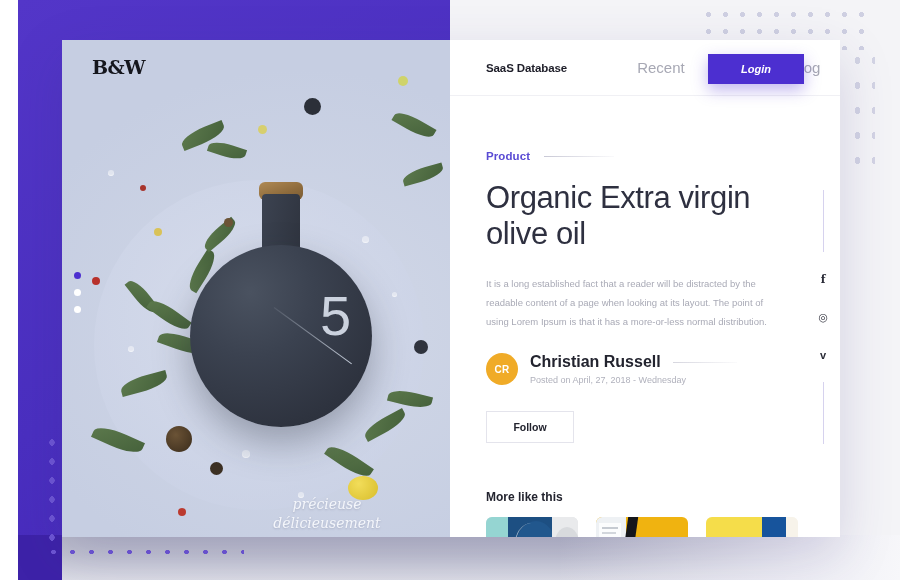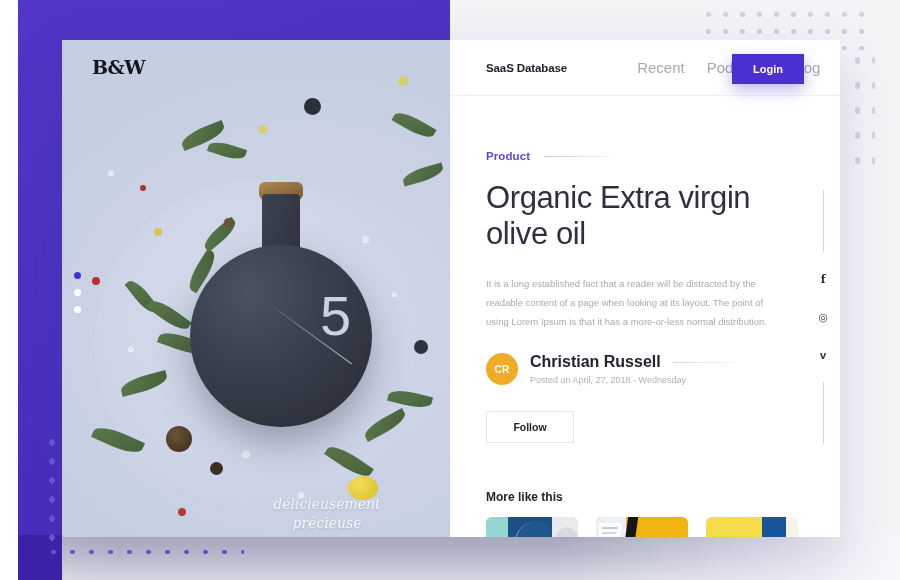--- a/index.html
+++ b/index.html
@@ -152,24 +152,25 @@
     display: flex; align-items: center; gap: 40px;
   }
   .brandname {
     margin-left: 36px; font-size: 11.5px; font-weight: 700; color: #1d1d28;
     letter-spacing: -0.1px;
   }
   .navlinks { display: flex; margin-left: 30px; gap: 22px; }
   .navlinks a { font-size: 15px; color: #a7a8b4; text-decoration: none; }
   .login-btn {
     position: absolute; right: 36px; top: 14px;
-    width: 72px; height: 30px; background: #4c2fd0; color: #fff;
+    width: 96px; height: 30px; background: #4c2fd0; color: #fff;
     border: none; font-size: 11px; font-weight: 700;
     font-family: "Liberation Sans", sans-serif; cursor: pointer;
     box-shadow: 0 6px 16px rgba(76,47,208,0.35);
+    font-style: italic;
   }
 
   .body-pad { position: absolute; left: 36px; top: 110px; width: 300px; }
 
   .eyebrow-row { display: flex; align-items: center; gap: 14px; }
   .eyebrow {
     font-size: 11.5px; font-weight: 700; color: #5a4bd4; letter-spacing: 0.1px;
   }
   .eyebrow-line {
     width: 70px; height: 1px;
@@ -304,22 +305,22 @@
       <div class="drop" style="left:236px;top:452px;width:6px;height:6px;"></div>
       <div class="drop" style="left:330px;top:252px;width:5px;height:5px;"></div>
 
       <div class="cork"></div>
       <div class="bottle-neck"></div>
       <div class="bottle"></div>
       <div class="bottle-slash"></div>
       <div class="bottle-num">5</div>
 
       <div class="script-wrap">
+        <div>précieuse</div>
         <div>délicieusement</div>
-        <div>précieuse</div>
       </div>
 
       <div class="logo">B&amp;W</div>
 
       <div class="carousel-dots">
         <i class="active"></i>
         <i></i>
         <i></i>
       </div>
     </div>

